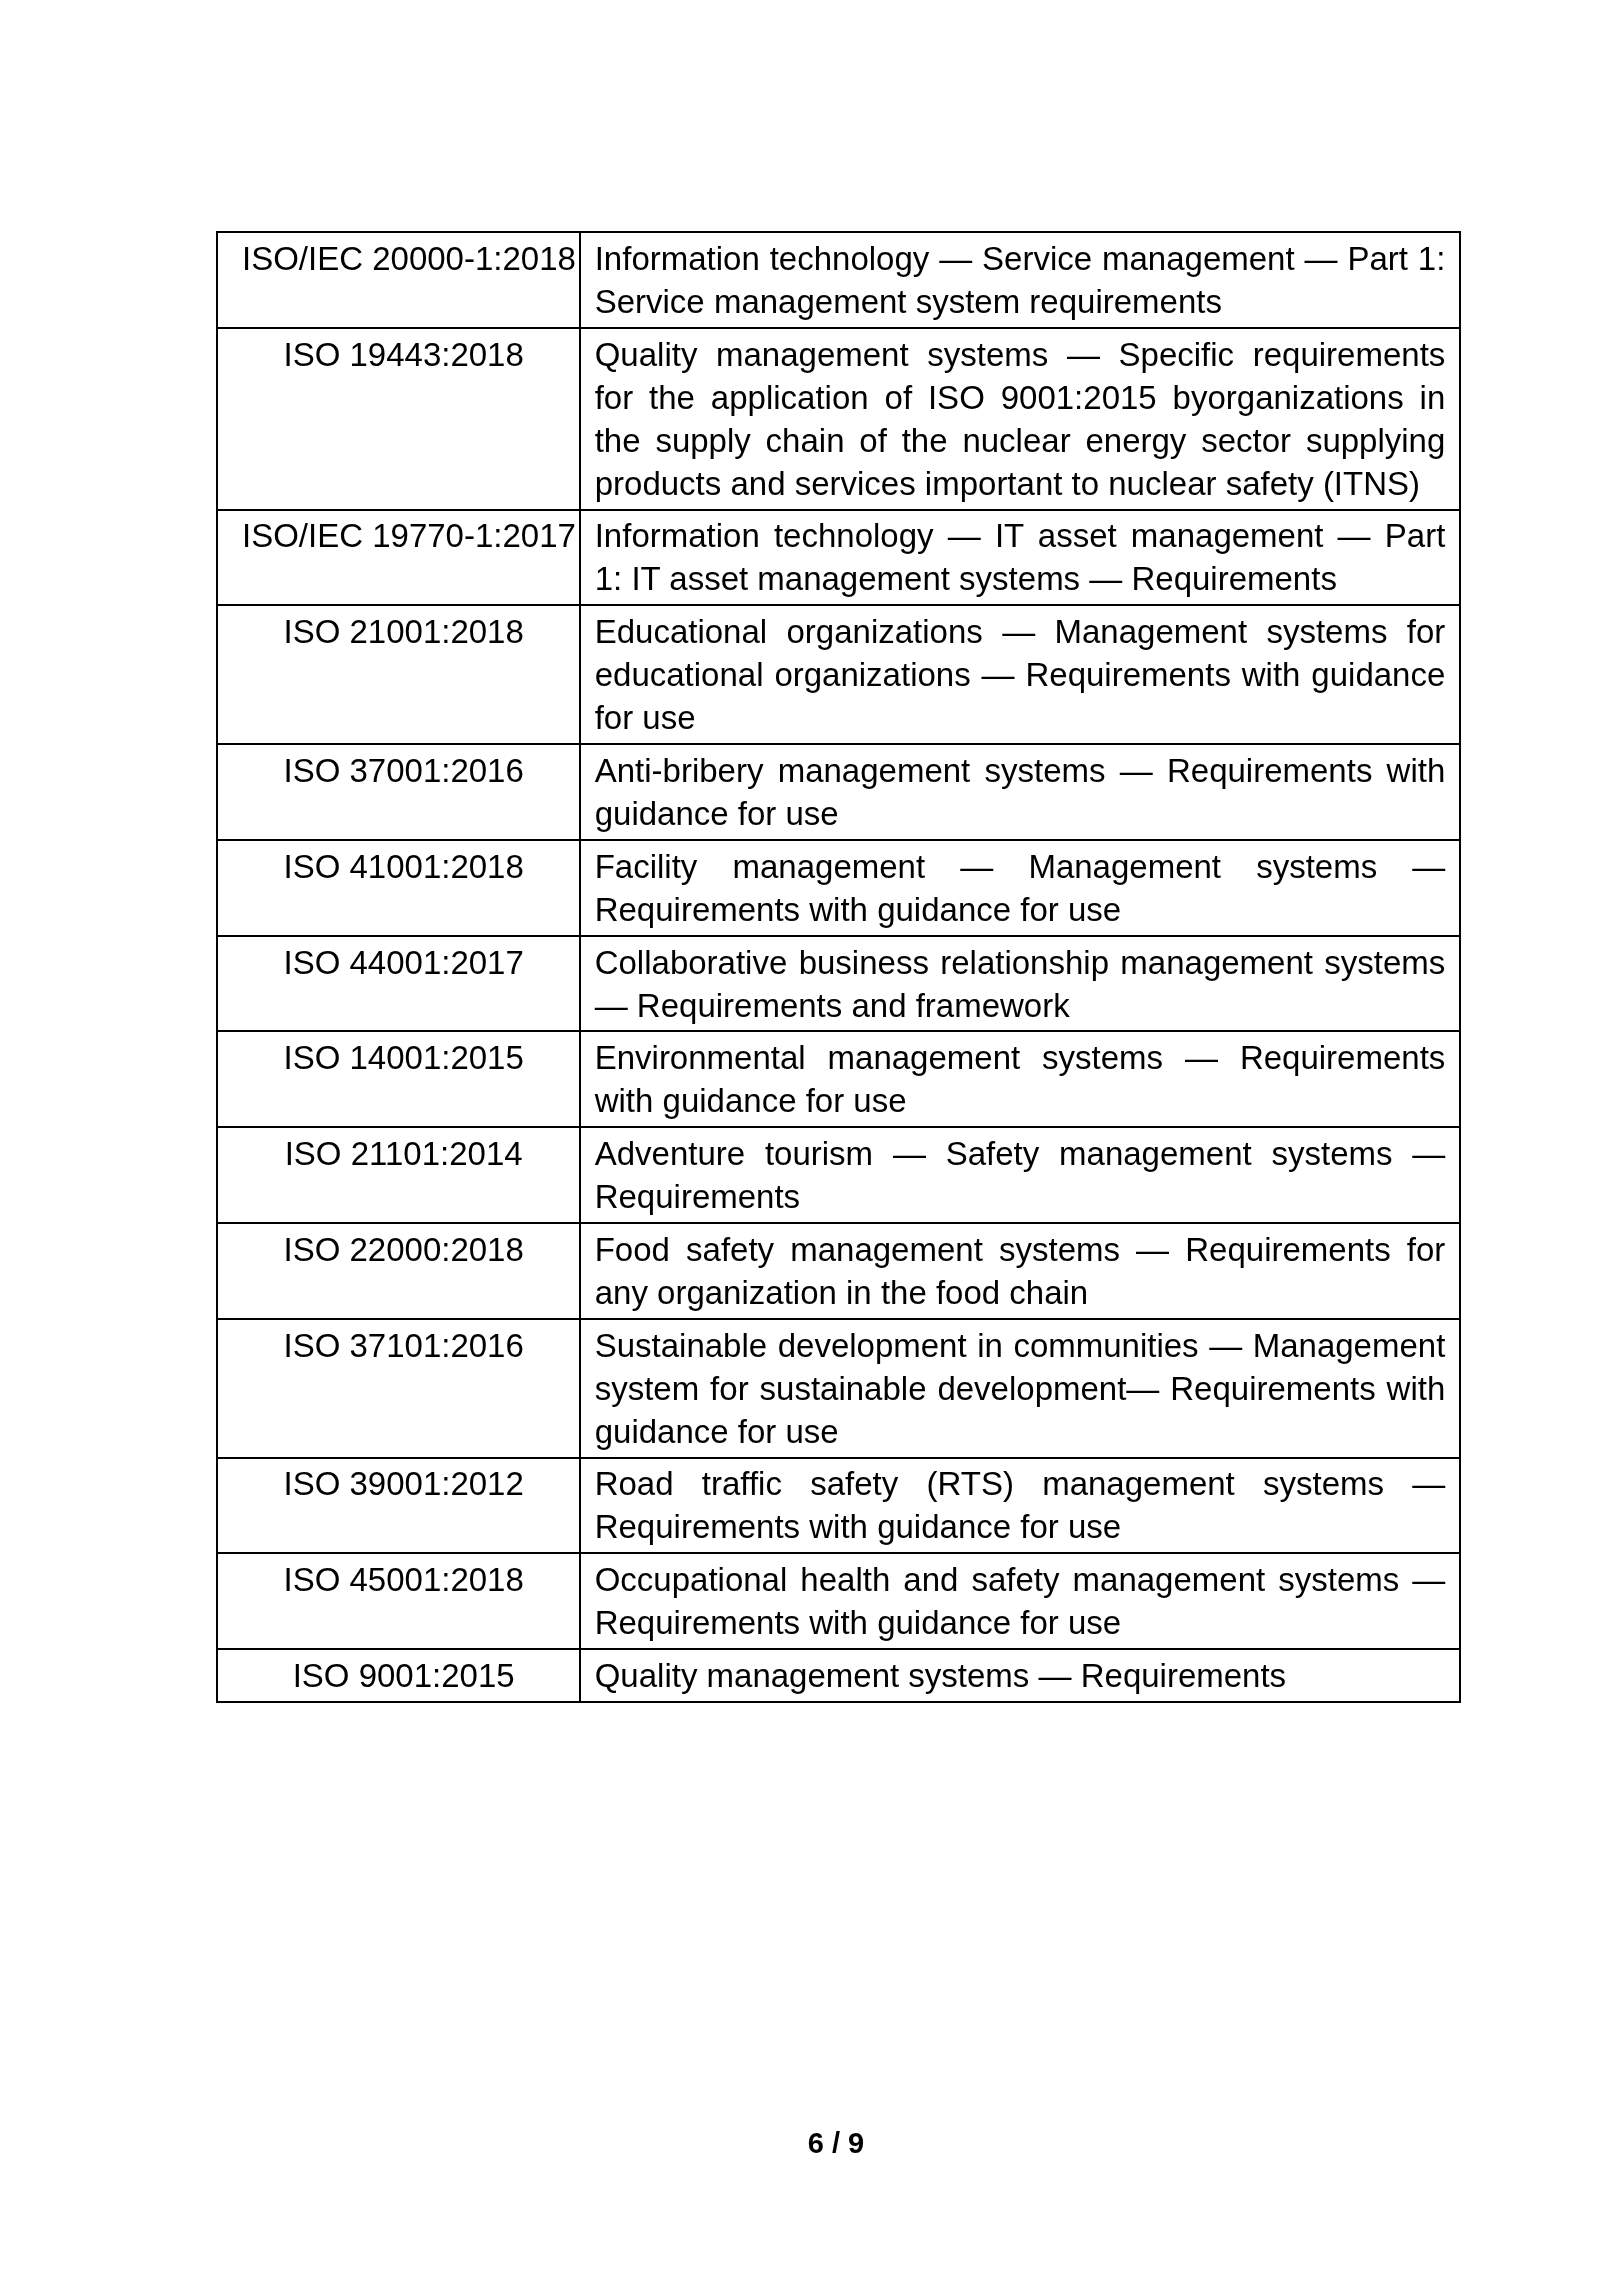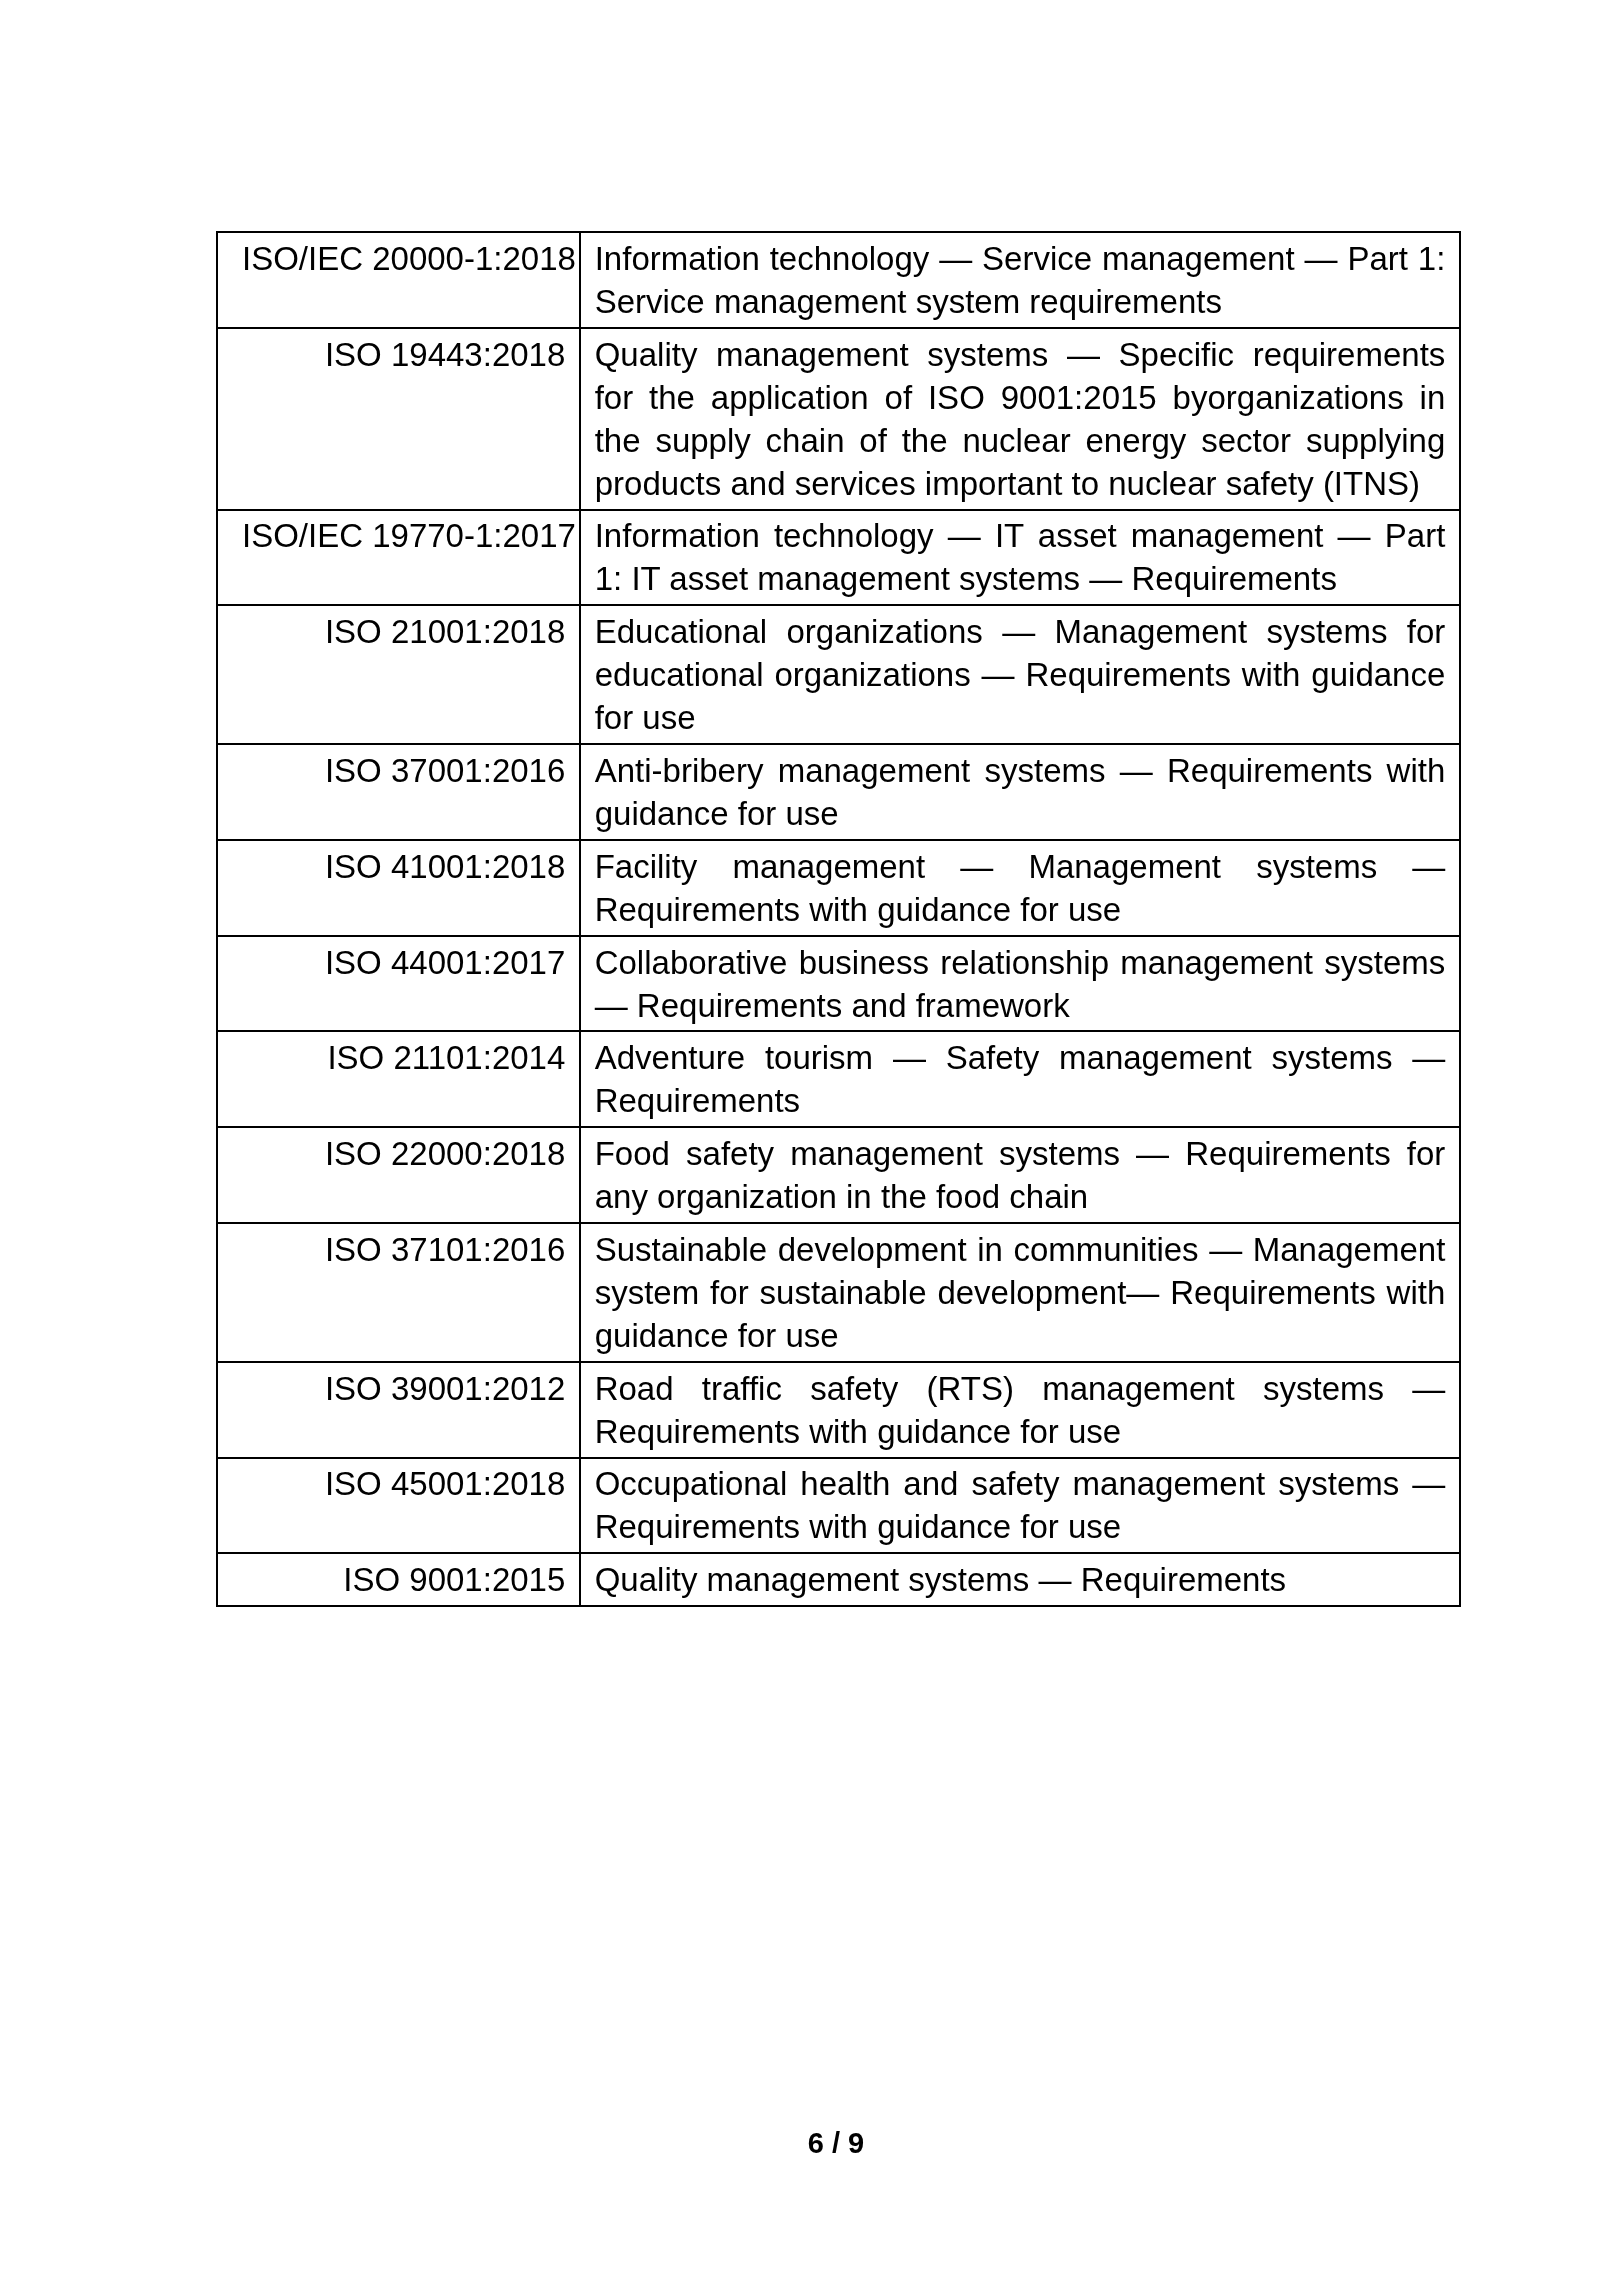--- a/index.html
+++ b/index.html
@@ -28,21 +28,21 @@
   col.c2 { width: 880px; }
   td {
     border: 2px solid #000000;
     vertical-align: top;
     font-size: 33px;
     line-height: 43px;
     padding: 3.9px 13.7px;
     color: #000000;
   }
   td.code-cell {
-    text-align: right;
+    text-align: center;
     white-space: nowrap;
     overflow: hidden;
     padding-left: 24px;
   }
   td.desc-cell {
     text-align: justify;
   }
   .page-footer {
     position: absolute;
     top: 2127px;
@@ -88,20 +88,24 @@
         </tr>
         <tr>
           <td class="code-cell">ISO 41001:2018</td>
           <td class="desc-cell">Facility management — Management systems — Requirements with guidance for use</td>
         </tr>
         <tr>
           <td class="code-cell">ISO 44001:2017</td>
           <td class="desc-cell">Collaborative business relationship management systems — Requirements and framework</td>
         </tr>
         <tr>
+          <td class="code-cell">ISO 14001:2015</td>
+          <td class="desc-cell">Environmental management systems — Requirements with guidance for use</td>
+        </tr>
+        <tr>
           <td class="code-cell">ISO 21101:2014</td>
           <td class="desc-cell">Adventure tourism — Safety management systems — Requirements</td>
         </tr>
         <tr>
           <td class="code-cell">ISO 22000:2018</td>
           <td class="desc-cell">Food safety management systems — Requirements for any organization in the food chain</td>
         </tr>
         <tr>
           <td class="code-cell">ISO 37101:2016</td>
           <td class="desc-cell">Sustainable development in communities — Management system for sustainable development— Requirements with guidance for use</td>

